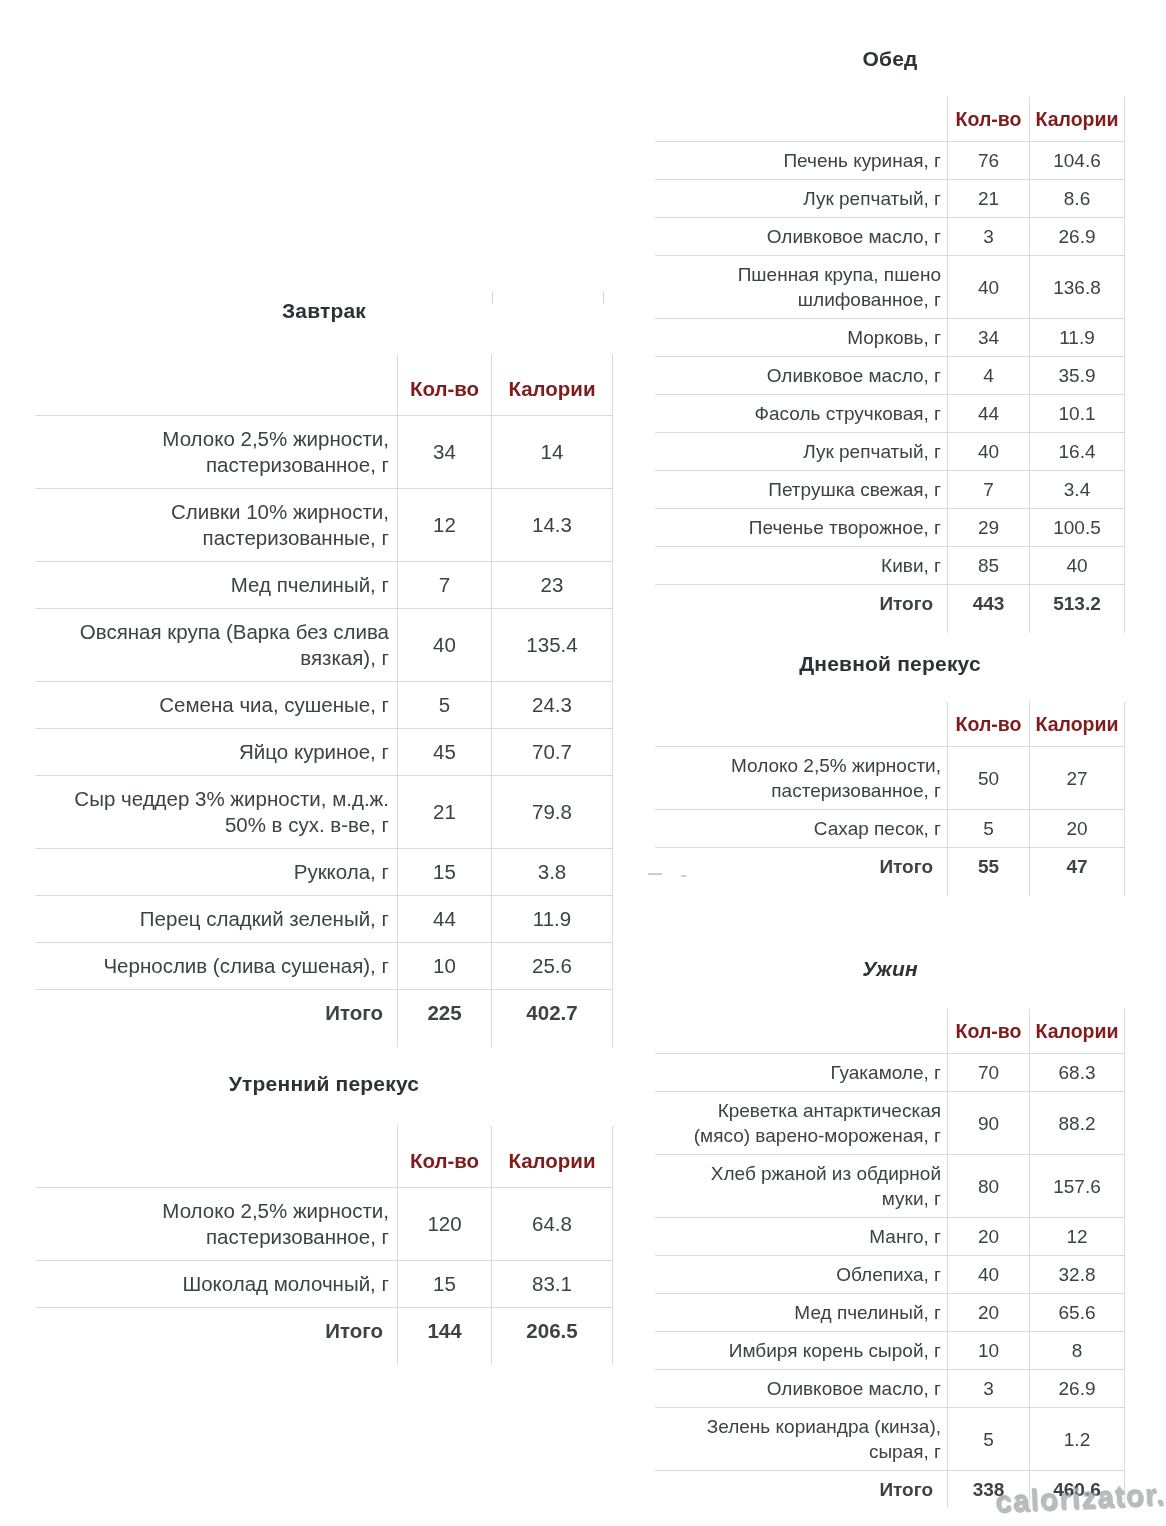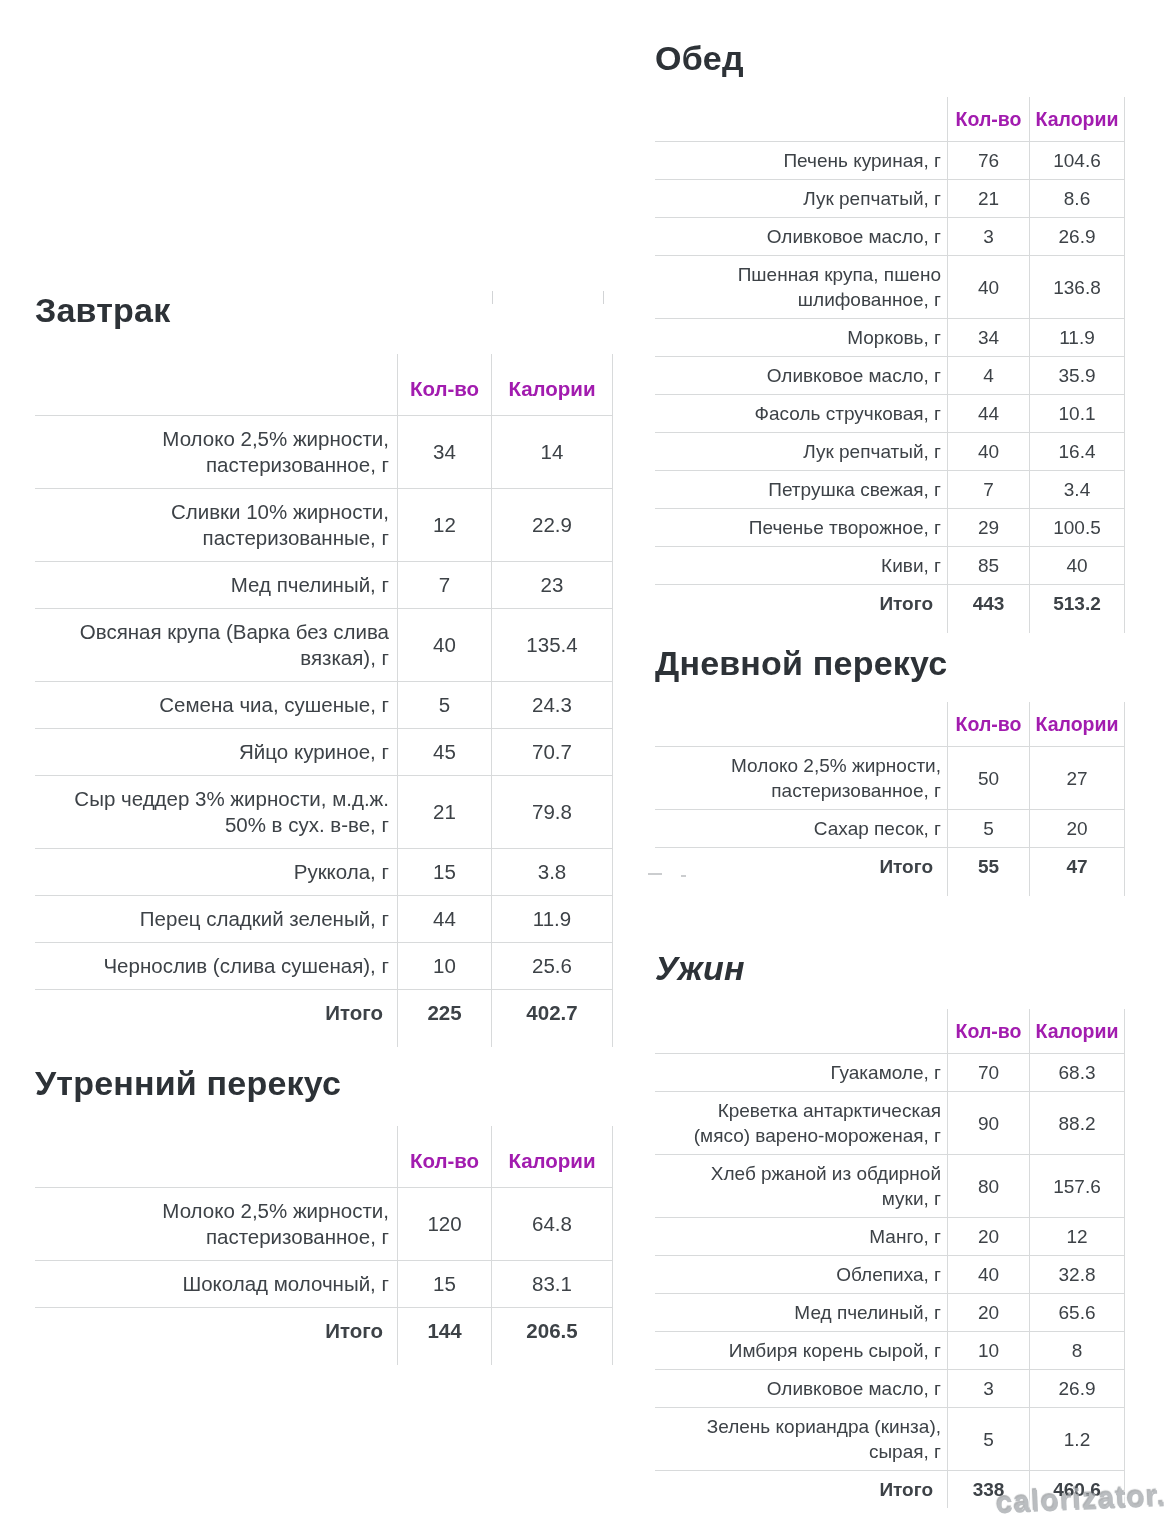--- a/index.html
+++ b/index.html
@@ -7,36 +7,36 @@
     width:1166px;height:1526px;position:relative;overflow:hidden;
     background:#ffffff;
     font-family:"Liberation Sans","DejaVu Sans",sans-serif;
     color:#3d4247;
   }
   .col{position:absolute;top:0;}
   .col-left{left:35px;width:578px;}
   .col-right{left:655px;width:470px;}
 
   .meal-title{
-    font-size:34px;font-weight:700;color:#2d3237;
-    margin:0;line-height:33px;letter-spacing:.2px;
+    font-size:21px;font-weight:700;color:#2d3237;
+    margin:0;line-height:33px;letter-spacing:.2px;text-align:center;
   }
   .m-breakfast .meal-title{margin:294px 0 27px 0;}
   .m-morning   .meal-title{margin:20px 0 26px 0;}
   .m-lunch     .meal-title{margin:42px 0 22px 0;}
   .m-day       .meal-title{margin:14px 0 22px 0;}
   .m-dinner    .meal-title{margin:56px 0 24px 0;font-style:italic;}
 
   table.meal-table{border-collapse:collapse;width:100%;table-layout:fixed;}
   .wide    col.c-qty{width:94px;}  .wide    col.c-cal{width:121px;}
   .compact col.c-qty{width:82px;}  .compact col.c-cal{width:95px;}
 
   .meal-table th,.meal-table td{vertical-align:middle;}
   .meal-table th{
-    font-weight:700;color:#a21caf;text-align:center;
+    font-weight:700;color:#7f1d1d;text-align:center;
   }
   .wide th{font-size:20.5px;line-height:26px;padding:22px 4px 13px;}
   .compact th{font-size:19.5px;line-height:25px;padding:10px 4px 9px;}
 
   .wide td{font-size:20.5px;line-height:26px;padding:10px 8px;}
   .compact td{font-size:19px;line-height:25px;padding:6px 6px;}
   .meal-table td.name{text-align:right;padding-left:13px;}
   .meal-table td.num{text-align:center;}
 
   
@@ -90,21 +90,21 @@
       </thead>
       <tbody>
           <tr>
             <td class="name">Молоко 2,5% жирности, пастеризованное, г</td>
             <td class="num">34</td>
             <td class="num">14</td>
           </tr>
           <tr>
             <td class="name">Сливки 10% жирности, пастеризованные, г</td>
             <td class="num">12</td>
-            <td class="num">22.9</td>
+            <td class="num">14.3</td>
           </tr>
           <tr>
             <td class="name">Мед пчелиный, г</td>
             <td class="num">7</td>
             <td class="num">23</td>
           </tr>
           <tr>
             <td class="name">Овсяная крупа (Варка без слива вязкая), г</td>
             <td class="num">40</td>
             <td class="num">135.4</td>

